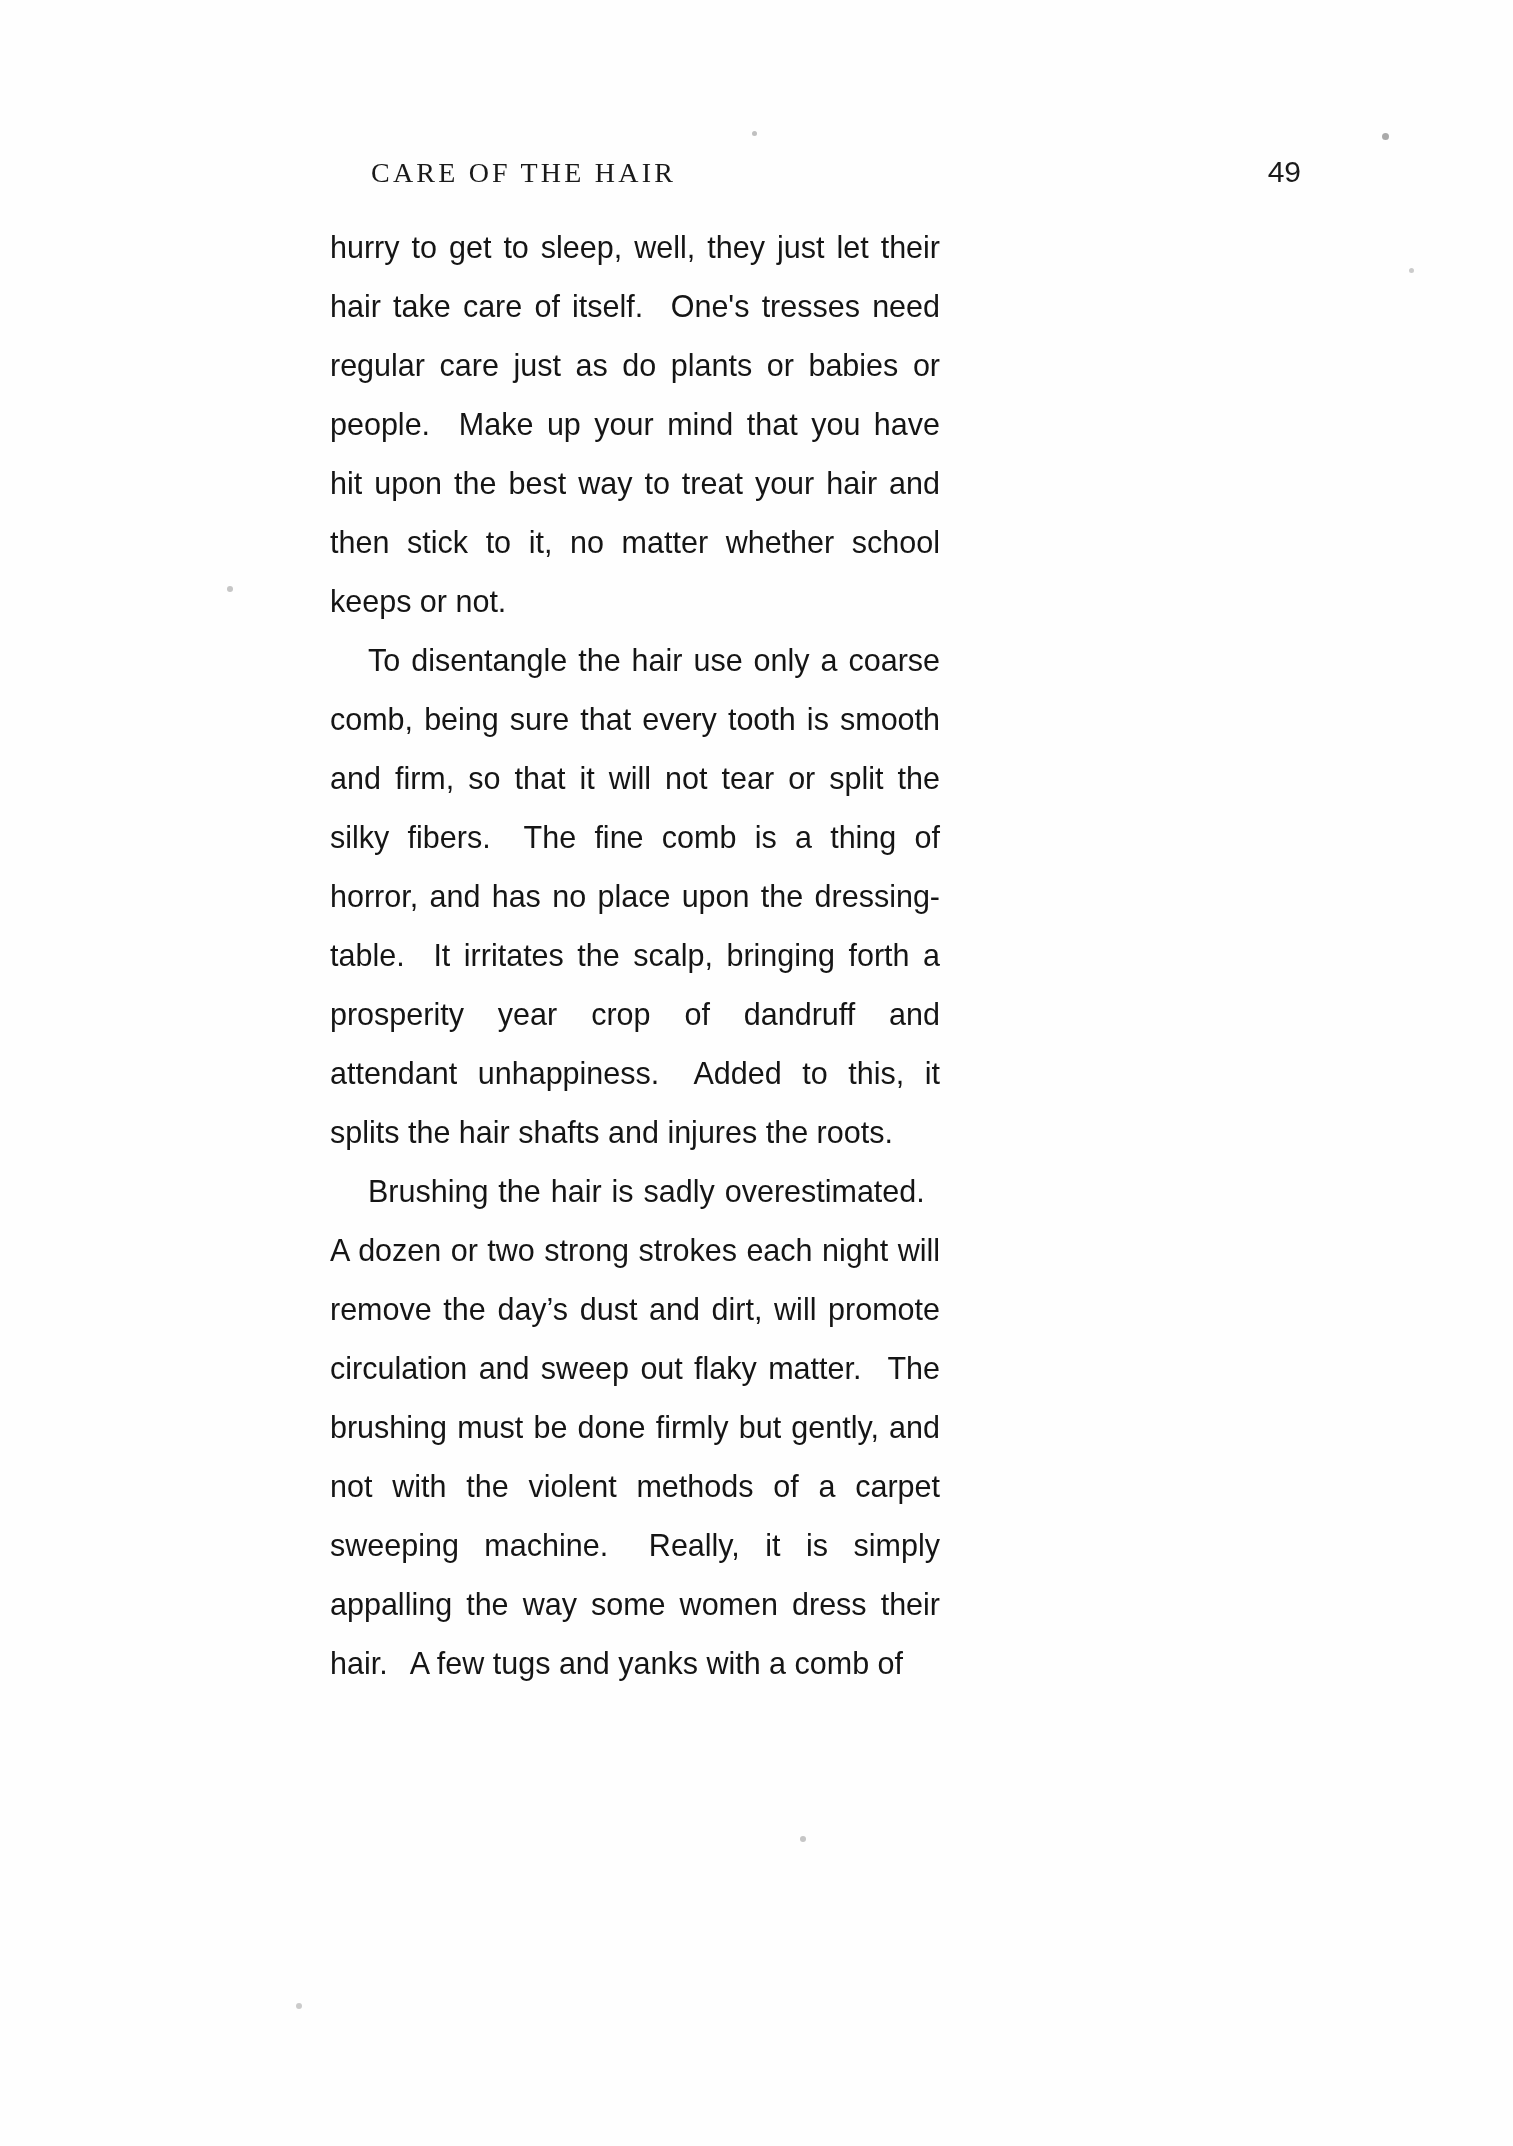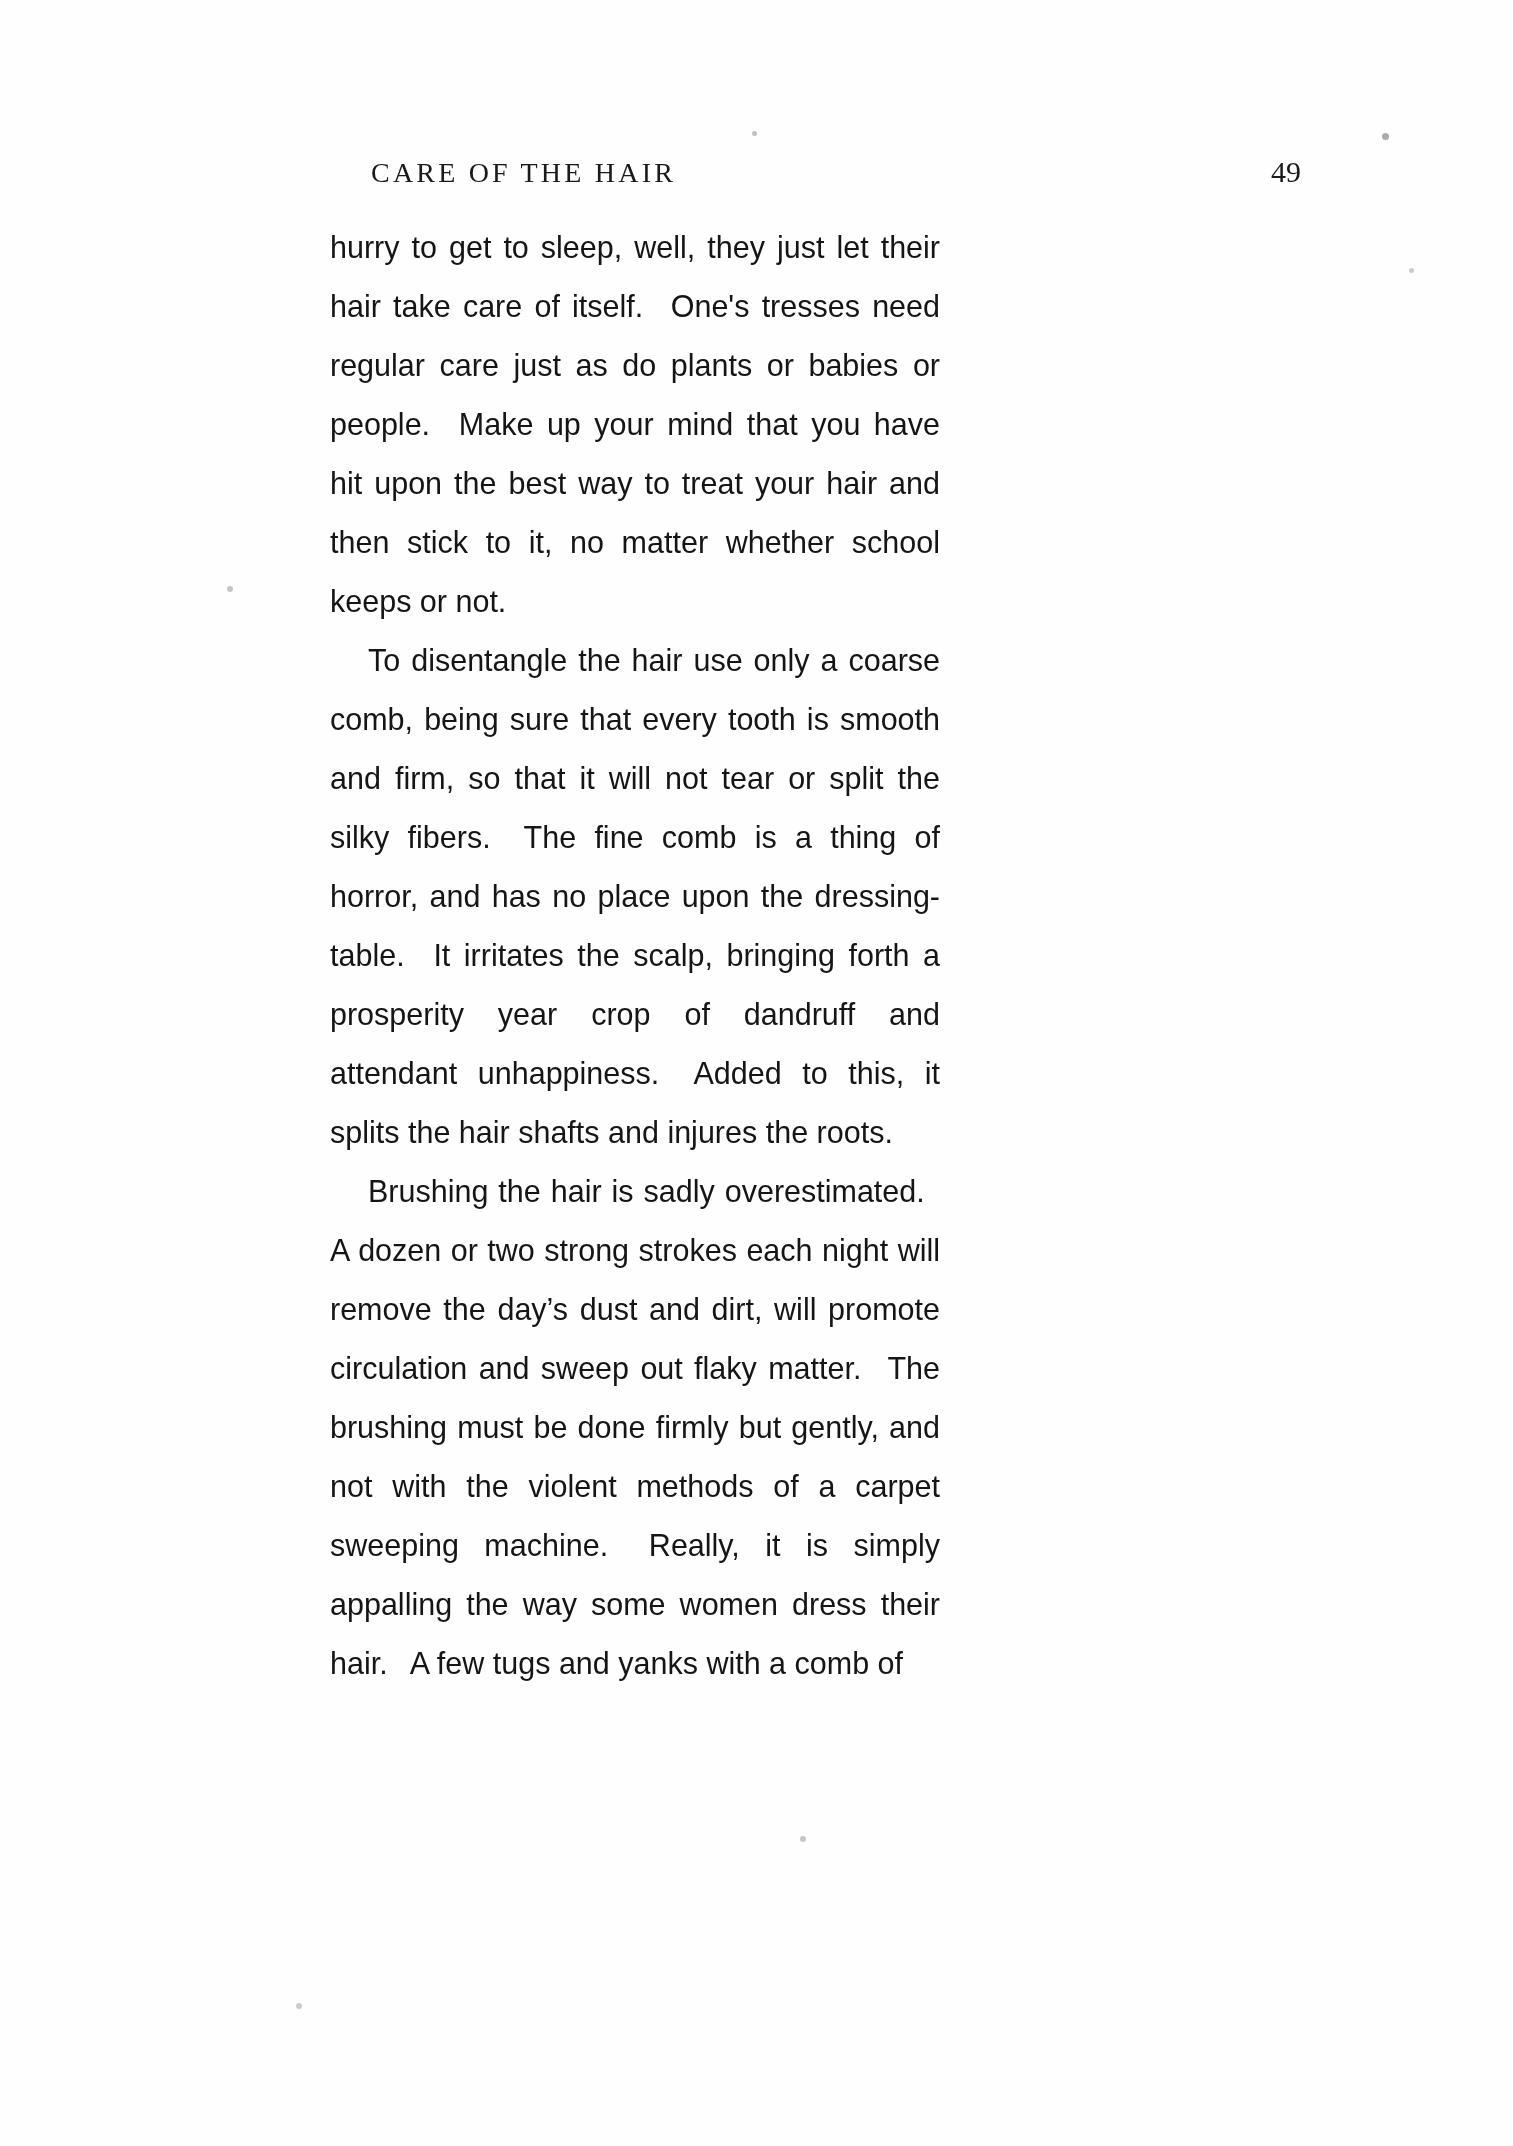--- a/index.html
+++ b/index.html
@@ -25,21 +25,21 @@
     margin-left: 28px;
   }
   .running-head {
     font-family: "Liberation Serif", serif;
     font-size: 28px;
     letter-spacing: 3.2px;
     color: #1a1a1a;
     white-space: nowrap;
   }
   .folio {
-    font-family: Liberation Serif, serif;
+    font-family: Liberation Sans, sans-serif;
     font-size: 30px;
     color: #1a1a1a;
     padding-left: 60px;
   }
   .body-block {
     position: absolute;
     top: 218px;
     left: 330px;
     width: 610px;
   }

